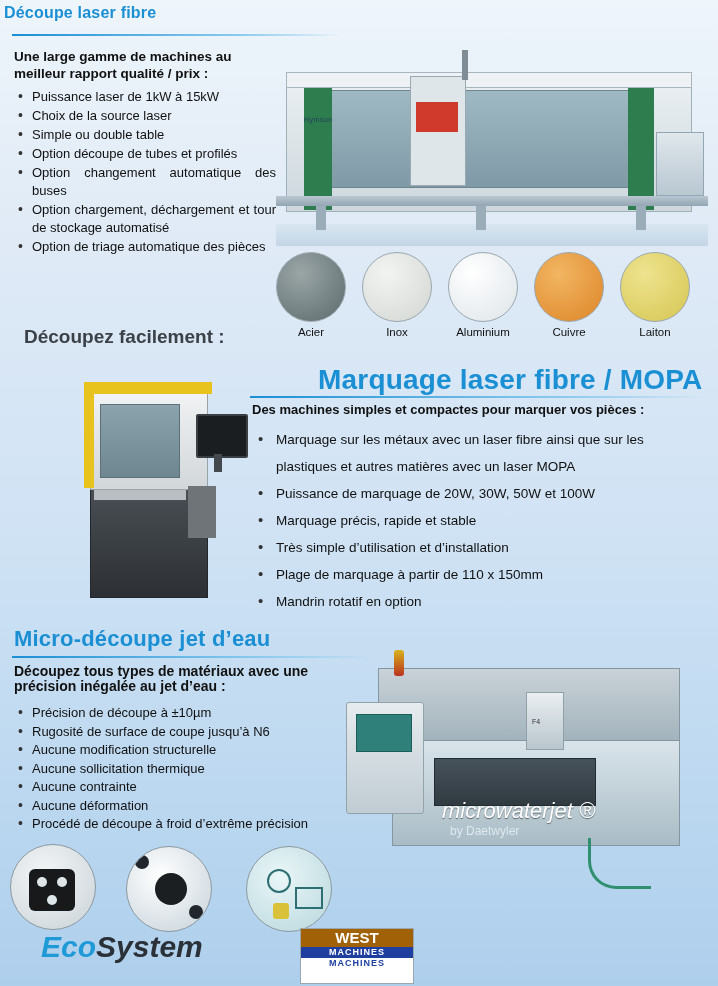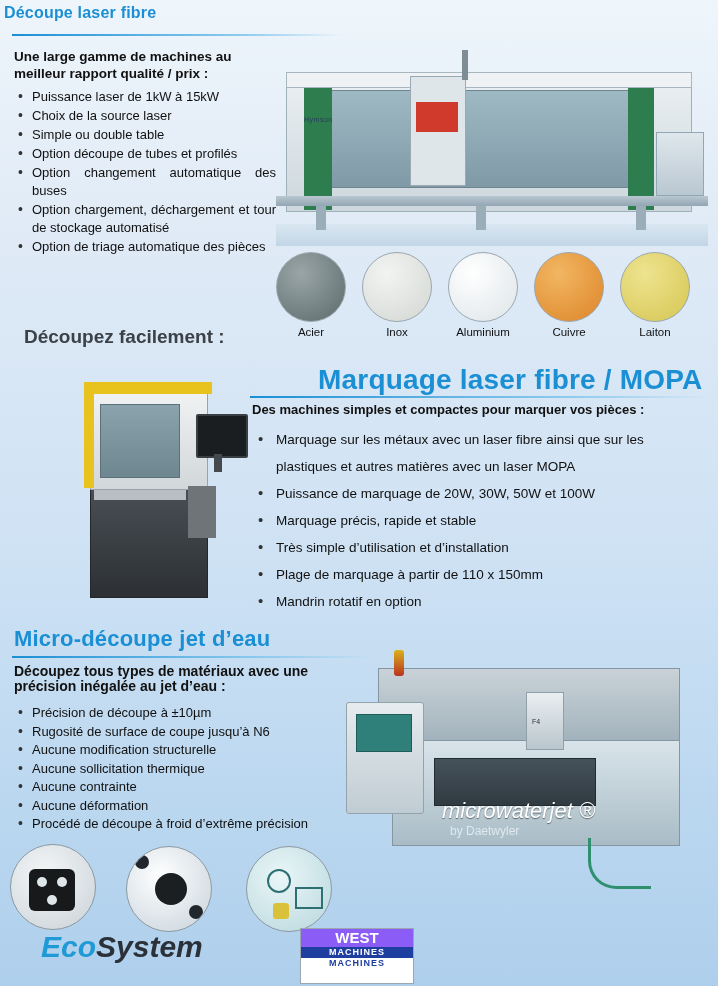--- a/index.html
+++ b/index.html
@@ -109,21 +109,21 @@
   .m3-hose{position:absolute;left:250px;top:190px;width:60px;height:48px;border-left:3px solid #2f8f6e;border-bottom:3px solid #2f8f6e;border-bottom-left-radius:28px;}
 
   
   .samples{position:absolute;left:6px;top:844px;width:348px;height:92px;}
   .sample{position:absolute;width:86px;height:86px;border-radius:50%;border:1px solid #8d99a1;box-sizing:border-box;overflow:hidden;}
 
   
   #brand{position:absolute;left:22px;top:930px;font-size:30px;font-weight:bold;font-style:italic;color:#2b3138;margin-left:19px;}
   #brand .eco{color:#1f9ad6;}
   #west{position:absolute;left:300px;top:928px;width:112px;height:54px;background:#ffffff;border:1px solid #9aa7ae;text-align:center;}
-  #west .w1{background:#8b5cf6;color:#fff;font-weight:bold;font-size:15px;line-height:18px;}
+  #west .w1{background:#a16207;color:#fff;font-weight:bold;font-size:15px;line-height:18px;}
   #west .w2{background:#1f3fa0;color:#fff;font-weight:bold;font-size:9px;line-height:11px;letter-spacing:1px;}
   #west .w3{color:#1f3fa0;font-weight:bold;font-size:9px;letter-spacing:1px;line-height:11px;}
 </style>
 </head>
 <body>
 
 <div class="page">
 
   <div class="sec-title" id="sec1-title">Découpe laser fibre</div>
   <div class="rule" id="sec1-rule"></div>

